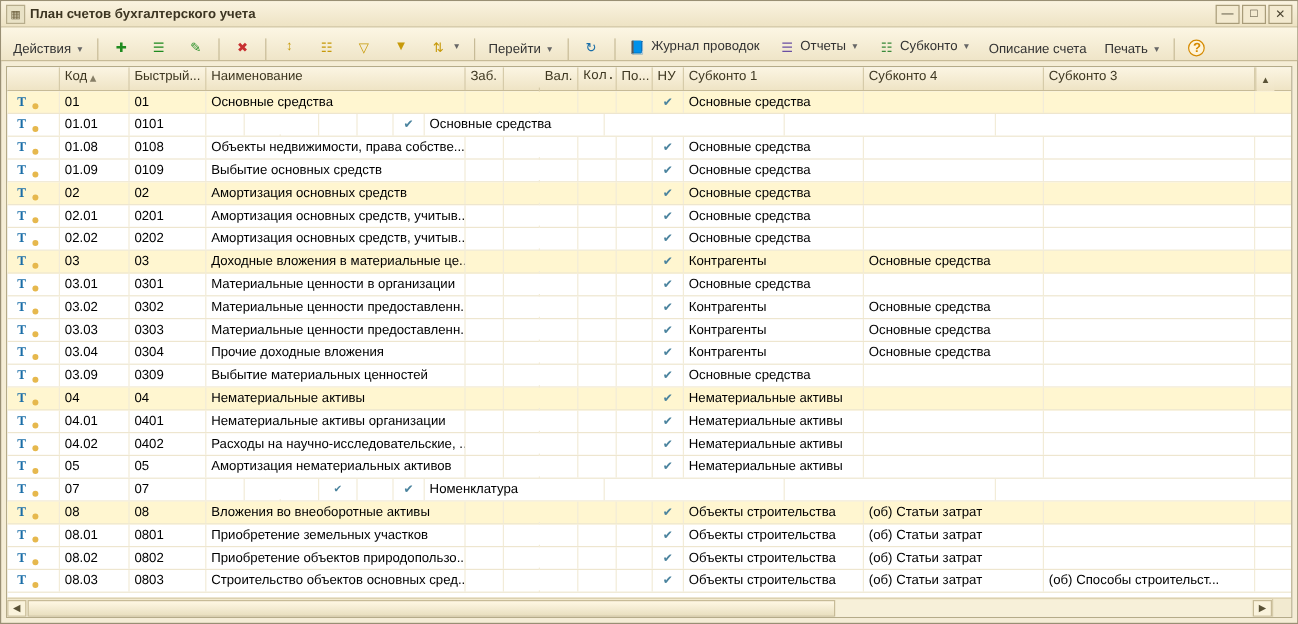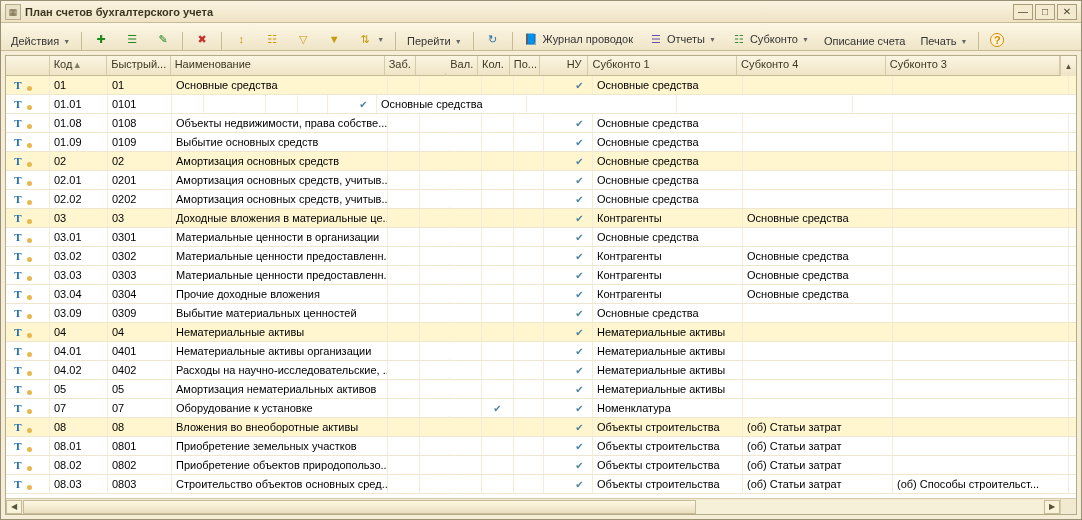--- a/index.html
+++ b/index.html
@@ -29,21 +29,21 @@
   .ghead { display:flex; background:linear-gradient(#fbf5e3,#efe4c5); border-bottom:1px solid #c7bb97; height:20px; }
   .gh { border-right:1px solid #d6cba9; padding:2px 4px; overflow:hidden; text-overflow:ellipsis; white-space:nowrap; color:#3e3721; display:flex; gap:2px;}
   .gbody { flex:1; overflow-y:auto; overflow-x:hidden; }
   .grow { display:flex; height:19px; border-bottom:1px solid #eee6cf; }
   .gc { border-right:1px solid #f2ecd8; padding:1px 4px; overflow:hidden; text-overflow:ellipsis; white-space:nowrap; display:flex; align-items:center;}
   .grow.hl { background:#fff6d0; }
   .row-ico { width:16px; height:14px; display:inline-flex; align-items:center; justify-content:center; font-family:serif; font-weight:bold; font-size:11px; color:#1a6ea8;}
   .dot { width:5px; height:5px; border-radius:50%; background:#e6b84d; margin-left:1px; margin-top:6px;}
   .chk { color:#4a839e; font-size:10px;}
   .c0{width:44px;} .c1{width:58px;} .c2{width:64px;} .c3{width:216px;}
-  .c4{width:32px;} .c5{width:30px;margin-top:17px;} .c6{width:32px;} .c7{width:32px;} .c8{width:30px;} .c9{width:26px;margin-left:23px;}
+  .c4{width:32px;} .c5{width:30px;margin-top:17px;} .c6{width:32px;} .c7{width:32px;font-family:Liberation Mono, monospace;} .c8{width:30px;} .c9{width:26px;}
   .c10{width:150px;} .c11{width:150px;} .c12{width:176px;}
   .sort-ico{width:8px;opacity:.6;}
   .scrollspace{width:16px;background:linear-gradient(#fbf5e3,#efe4c5);border-left:1px solid #d6cba9;}
   .hscroll{ height:16px; background:#f2ead0; border-top:1px solid #d6cba9; display:flex; align-items:center;}
   .hs-btn{width:16px;height:14px;border:1px solid #c7bb97;background:#faf3dc;display:flex;align-items:center;justify-content:center;font-size:8px;color:#5a5236;cursor:pointer;}
   .hs-track{flex:1;height:14px;background:#f7f0d9;position:relative;margin:0 1px;}
   .hs-thumb{position:absolute;left:0;width:66%;height:100%;background:linear-gradient(#fff8e4,#e9dfbf);border:1px solid #c7bb97;}
   .vcorner{width:16px;height:16px;background:#f2ead0;border-left:1px solid #d6cba9;}
 </style>
 </head>
@@ -527,21 +527,20 @@
           <div class="gc c11"></div>
           <div class="gc c12"></div>
         </div>
         <div class="grow">
           <div class="gc c0">
             <span class="row-ico">T</span>
             <span class="dot"></span>
           </div>
           <div class="gc c1">07</div>
           <div class="gc c2">07</div>
-          <div class="gc c3">Оборудование к установке</div>
           <div class="gc c4"></div>
           <div class="gc c5">
             <span style="margin:auto">А</span>
           </div>
           <div class="gc c6"></div>
           <div class="gc c7">
             <span class="chk" style="margin:auto">✔</span>
           </div>
           <div class="gc c8"></div>
           <div class="gc c9">

